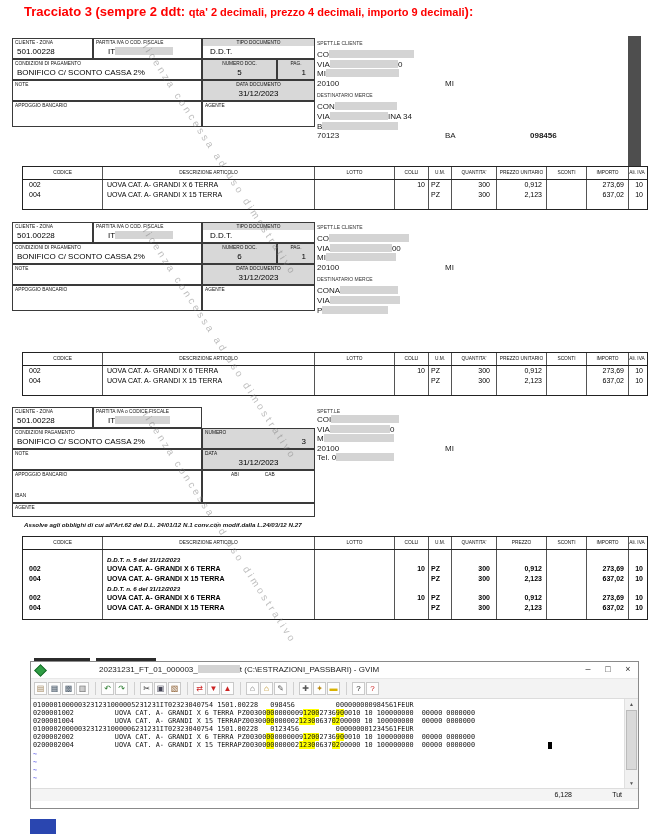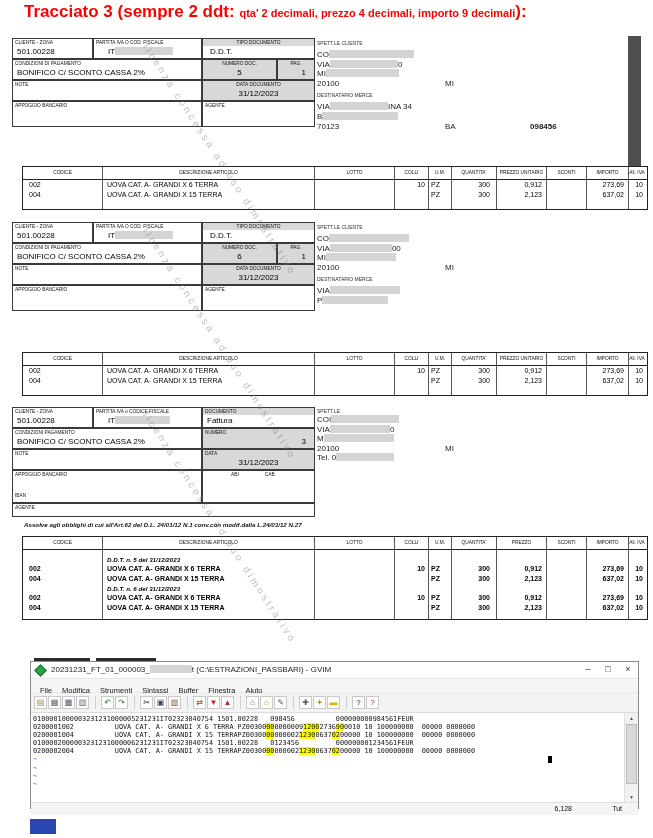--- a/index.html
+++ b/index.html
@@ -2,21 +2,21 @@
 <html><head>
 <meta charset="utf-8">
 <style>
   html,body{margin:0;padding:0;background:#fff;}
   #canvas{position:relative;width:653px;height:838px;background:#fff;overflow:hidden;
           font-family:"Liberation Sans",sans-serif;color:#000;}
 
   
   .page-title{position:absolute;left:24px;top:2px;white-space:nowrap;color:#fe0000;font-weight:bold;}
   .page-title .sline{white-space:nowrap;}
-  .tbig{font-size:17px;}
+  .tbig{font-size:13px;}
   .tsmall{font-size:11px;}
 
   
   .wm{position:absolute;font-size:10px;letter-spacing:3px;color:rgba(125,125,125,0.5);
       transform:rotate(57deg);transform-origin:0 0;white-space:nowrap;pointer-events:none;z-index:5;}
 
   
   .doc{position:absolute;left:12px;width:630px;}
   .fcell{position:absolute;border:1px solid #3a3a3a;box-sizing:border-box;background:#fff;overflow:hidden;}
   .fcell.gray{background:#d8d8d8;}
@@ -64,21 +64,21 @@
   .pdf-scrollbar{position:absolute;left:628px;top:36px;width:13px;height:137px;background:#4e4e4e;}
   .win-topline{position:absolute;height:3px;background:#2b2b2b;}
   .taskbar-frag{position:absolute;left:30px;top:819px;width:26px;height:15px;background:#2a46b0;}
 
   
   .gvim{position:absolute;left:30px;top:661px;width:609px;height:148px;background:#fff;
         border:1px solid #8a8a8a;box-sizing:border-box;}
   .gv-title{position:relative;height:16px;background:#ffffff;border-bottom:1px solid #e8e8e8;}
   .gv-icon{position:absolute;left:5px;top:4px;width:7px;height:7px;background:#2f9e44;border:1px solid #1b6e2d;transform:rotate(45deg);}
   .gv-titletext{position:absolute;left:20px;top:2px;font-size:8px;line-height:12px;color:#1a1a1a;white-space:nowrap;}
-  .gv-titletext .sline{display:inline-block;white-space:nowrap;}
+  .gv-titletext .sline{display:inline-block;white-space:nowrap;margin-left:48px;}
   .gv-btns{position:absolute;right:0;top:0;height:16px;display:flex;}
   .gv-btn{width:20px;height:16px;text-align:center;font-size:9px;line-height:15px;color:#333;}
   .gv-menu{height:13px;background:#f5f5f5;border-bottom:1px solid #ececec;padding-left:4px;white-space:nowrap;}
   .gv-mitem{display:inline-block;font-size:7.5px;line-height:13px;padding:0 5px;color:#1a1a1a;}
   .gv-tools{height:19px;background:#f3f3f3;border-bottom:1px solid #dcdcdc;display:flex;align-items:center;padding-left:3px;}
   .tbicon{width:13px;height:13px;border:1px solid #c9c9c9;background:#fdfdfd;margin-right:1px;
           font-size:8px;line-height:12px;text-align:center;box-sizing:border-box;}
   .tbsep{width:5px;height:13px;border-right:1px solid #d0d0d0;margin-right:5px;}
   .gv-text{position:relative;height:87px;background:#fff;padding:2px 14px 0 2px;overflow:hidden;}
   .gv-lines .sline{font-family:"DejaVu Sans Mono",monospace;font-size:6.8px;line-height:8.1px;height:8.1px;white-space:pre;color:#111;}
@@ -152,20 +152,21 @@
       <div class="slab">SPETT.LE CLIENTE</div>
       <div>
           <div class="sline"><span>CO</span><span class="redact" style="width: 85px;"></span></div>
           <div class="sline"><span>VIA</span><span class="redact" style="width: 68px;"></span><span>0</span></div>
           <div class="sline"><span>MI</span><span class="redact" style="width: 73px;"></span></div>
           <div class="sline"><span style="width: 128px;">20100</span><span>MI</span></div>
         </div>
       <div class="minigap"></div>
       <div class="slab">DESTINATARIO MERCE</div>
       <div>
+          <div class="sline"><span>CON</span><span class="redact" style="width: 62px;"></span></div>
           <div class="sline"><span>VIA</span><span class="redact" style="width: 58px;"></span><span>INA 34</span></div>
           <div class="sline"><span>B</span><span class="redact" style="width: 76px;"></span></div>
           <div class="sline"><span style="width: 128px;">70123</span><span style="width: 85px;">BA</span><span style="font-weight: bold;">098456</span></div>
         </div>
     </div>
   </div>
 
   <div class="tbl" style="top:166px;height:44px;">
     <div class="thead">
         <div class="th">CODICE</div>
@@ -260,20 +261,21 @@
       <div class="slab">SPETT.LE CLIENTE</div>
       <div>
           <div class="sline"><span>CO</span><span class="redact" style="width: 80px;"></span></div>
           <div class="sline"><span>VIA</span><span class="redact" style="width: 62px;"></span><span>00</span></div>
           <div class="sline"><span>MI</span><span class="redact" style="width: 70px;"></span></div>
           <div class="sline"><span style="width: 128px;">20100</span><span>MI</span></div>
         </div>
       <div class="minigap"></div>
       <div class="slab">DESTINATARIO MERCE</div>
       <div>
+          <div class="sline"><span>CONA</span><span class="redact" style="width: 58px;"></span></div>
           <div class="sline"><span>VIA</span><span class="redact" style="width: 70px;"></span></div>
           <div class="sline"><span>P</span><span class="redact" style="width: 66px;"></span></div>
         </div>
     </div>
   </div>
 
   <div class="tbl" style="top:352px;height:44px;">
     <div class="thead">
         <div class="th">CODICE</div>
         <div class="th">DESCRIZIONE ARTICOLO</div>
@@ -327,24 +329,20 @@
     <div class="fcell" style="left:0;top:0;width:81px;height:21px;">
       <div class="flab">CLIENTE - ZONA</div>
       <div class="fval">501.00228</div>
     </div>
     <div class="fcell" style="left:81px;top:0;width:109px;height:21px;">
       <div class="flab">PARTITA IVA o CODICE FISCALE</div>
       <div class="fval" style="padding-left:14px;">
           <div class="sline"><span>IT</span><span class="redact" style="width: 55px;"></span></div>
         </div>
     </div>
-    <div class="fcell" style="left:190px;top:0;width:113px;height:21px;">
-      <div class="flab graylab">DOCUMENTO</div>
-      <div class="fval">Fattura</div>
-    </div>
     <div class="fcell" style="left:0;top:21px;width:190px;height:21px;">
       <div class="flab">CONDIZIONI PAGAMENTO</div>
       <div class="fval">BONIFICO C/ SCONTO CASSA 2%</div>
     </div>
     <div class="fcell gray" style="left:190px;top:21px;width:113px;height:21px;">
       <div class="flab">NUMERO</div>
       <div class="fval rt">3</div>
     </div>
     <div class="fcell" style="left:0;top:42px;width:190px;height:21px;">
       <div class="flab">NOTE</div>
@@ -491,21 +489,20 @@
   <div class="gvim">
     <div class="gv-title">
       <span class="gv-icon"></span>
       <span class="gv-titletext"><div class="sline"><span>20231231_FT_01_000003_</span><span class="redact" style="width: 42px;"></span><span>t (C:\ESTRAZIONI_PASSBARI) - GVIM</span></div></span>
       <span class="gv-btns">
         <span class="gv-btn">–</span>
         <span class="gv-btn">□</span>
         <span class="gv-btn">×</span>
       </span>
     </div>
-    <div class="gv-menu"><span class="gv-mitem">File</span><span class="gv-mitem">Modifica</span><span class="gv-mitem">Strumenti</span><span class="gv-mitem">Sintassi</span><span class="gv-mitem">Buffer</span><span class="gv-mitem">Finestra</span><span class="gv-mitem">Aiuto</span></div>
     <div class="gv-tools">
         <span class="tbicon" style="color: rgb(154, 123, 79);">▤</span>
         <span class="tbicon" style="color: rgb(74, 90, 106);">▦</span>
         <span class="tbicon" style="color: rgb(74, 90, 106);">▩</span>
         <span class="tbicon" style="color: rgb(102, 102, 102);">▥</span>
         <span class="tbsep"></span>
         <span class="tbicon" style="color: rgb(46, 125, 50);">↶</span>
         <span class="tbicon" style="color: rgb(46, 125, 50);">↷</span>
         <span class="tbsep"></span>
         <span class="tbicon" style="color: rgb(51, 51, 51);">✂</span>
@@ -526,20 +523,21 @@
         <span class="tbsep"></span>
         <span class="tbicon" style="color: rgb(34, 34, 34);">?</span>
         <span class="tbicon" style="color: rgb(204, 34, 34);">?</span>
       </div>
     <div class="gv-text">
       <div class="gv-lines">
           <div class="sline"><span>0100001000003231231000005231231IT02323040754 1501.00228   098456          000000000984561FEUR</span></div>
           <div class="sline"><span>0200001002          UOVA CAT. A- GRANDI X 6 TERRA PZ00300</span><span class="hl">00</span><span>0000009</span><span class="hl">1200</span><span>2736</span><span class="hl">90</span><span>0010 10 100000000  00000 0000000</span></div>
           <div class="sline"><span>0200001004          UOVA CAT. A- GRANDI X 15 TERRAPZ00300</span><span class="hl">00</span><span>000002</span><span class="hl">1230</span><span>0637</span><span class="hl">02</span><span>00000 10 100000000  00000 0000000</span></div>
           <div class="sline"><span>0100002000003231231000006231231IT02323040754 1501.00228   0123456         000000001234561FEUR</span></div>
+          <div class="sline"><span>0200002002          UOVA CAT. A- GRANDI X 6 TERRA PZ00300</span><span class="hl">00</span><span>0000009</span><span class="hl">1200</span><span>2736</span><span class="hl">90</span><span>0010 10 100000000  00000 0000000</span></div>
           <div class="sline"><span>0200002004          UOVA CAT. A- GRANDI X 15 TERRAPZ00300</span><span class="hl">00</span><span>000002</span><span class="hl">1230</span><span>0637</span><span class="hl">02</span><span>00000 10 100000000  00000 0000000</span></div>
         </div>
       <div class="gv-tildes">
           <div>~</div>
           <div>~</div>
           <div>~</div>
           <div>~</div>
         </div>
       <div class="gv-cursor"></div>
       <div class="gv-scroll">

